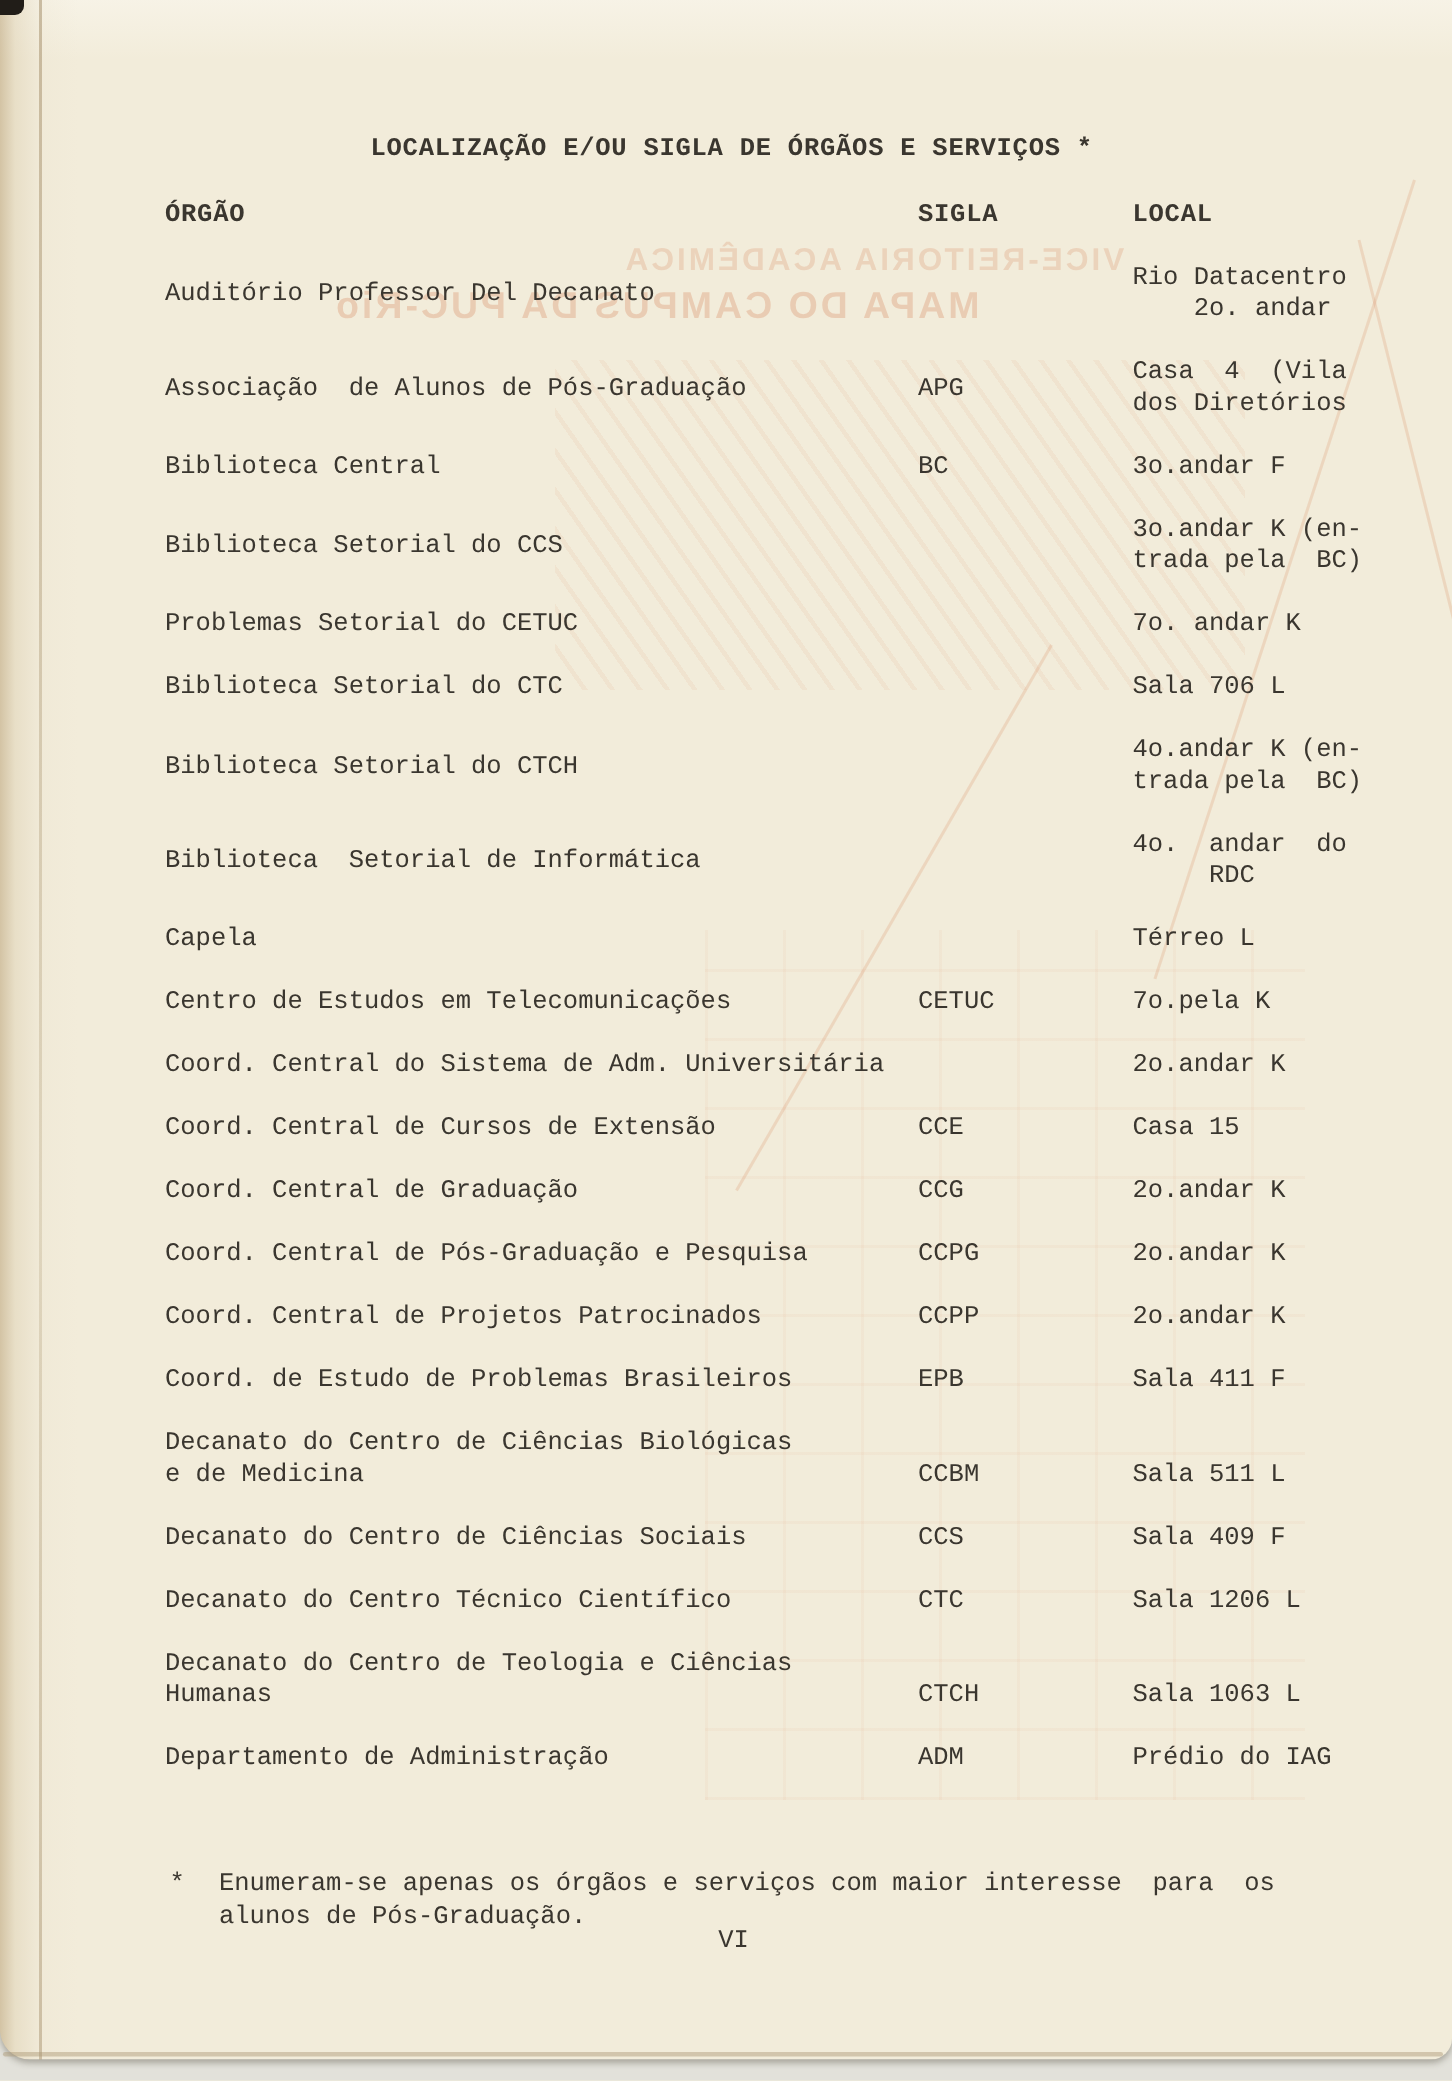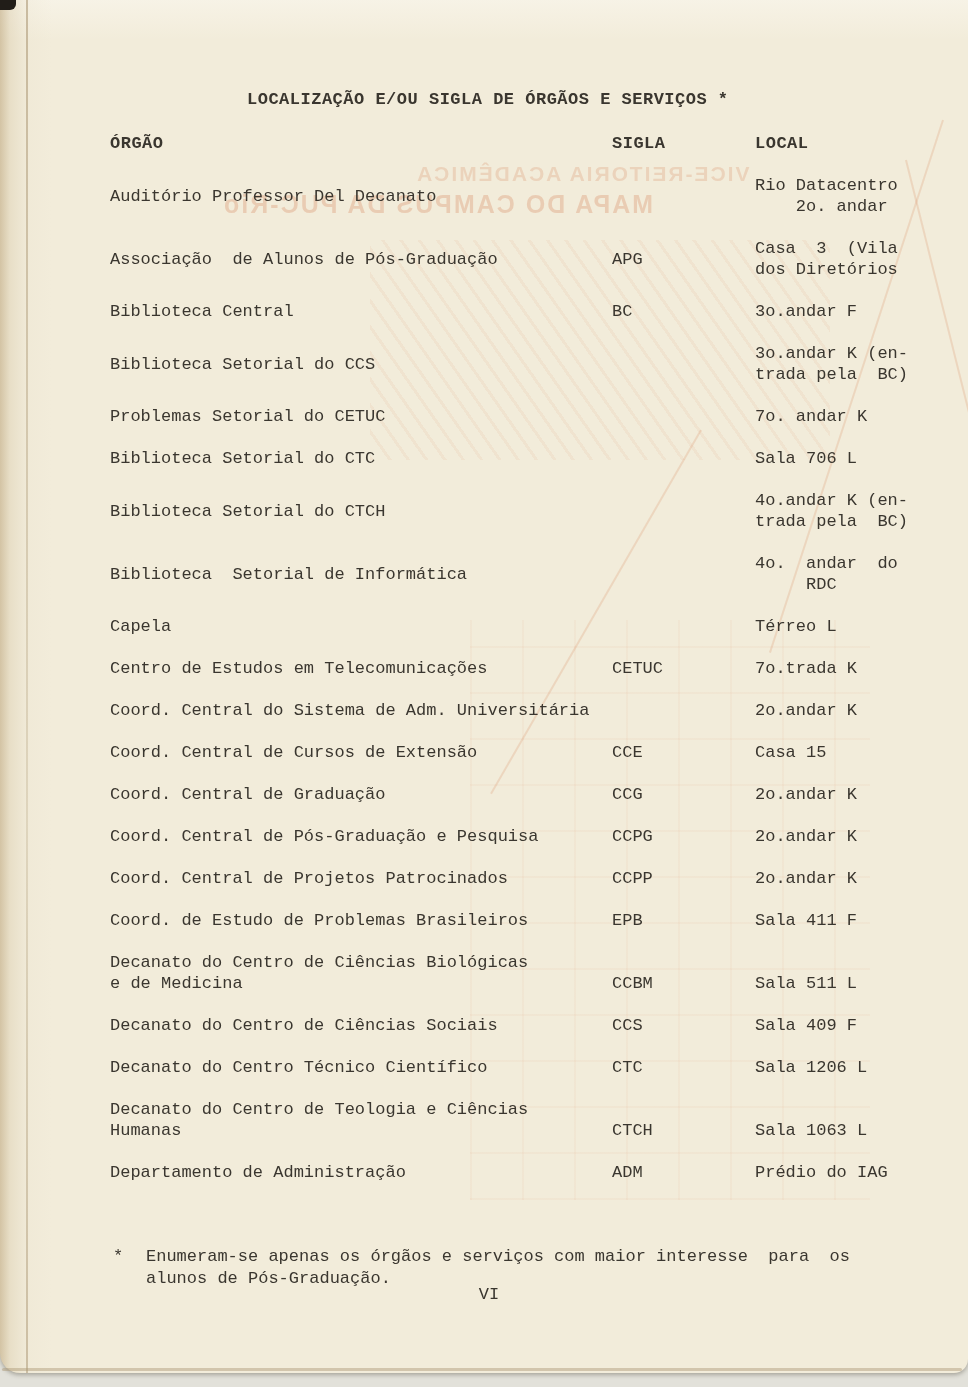--- a/index.html
+++ b/index.html
@@ -119,21 +119,21 @@
   <div class="row">
     <span class="c-orgao">Auditório Professor Del Decanato</span>
     <span class="c-sigla"></span>
     <span class="c-local">Rio Datacentro
     2o. andar</span>
   </div>
 
   <div class="row">
     <span class="c-orgao">Associação  de Alunos de Pós-Graduação</span>
     <span class="c-sigla">APG</span>
-    <span class="c-local">Casa  3  (Vila
+    <span class="c-local">Casa  4  (Vila
 dos Diretórios</span>
   </div>
 
   <div class="row">
     <span class="c-orgao">Biblioteca Central</span>
     <span class="c-sigla">BC</span>
     <span class="c-local">3o.andar F</span>
   </div>
 
   <div class="row">
@@ -171,21 +171,21 @@
 
   <div class="row">
     <span class="c-orgao">Capela</span>
     <span class="c-sigla"></span>
     <span class="c-local">Térreo L</span>
   </div>
 
   <div class="row">
     <span class="c-orgao">Centro de Estudos em Telecomunicações</span>
     <span class="c-sigla">CETUC</span>
-    <span class="c-local">7o.trada K</span>
+    <span class="c-local">7o.pela K</span>
   </div>
 
   <div class="row">
     <span class="c-orgao">Coord. Central do Sistema de Adm. Universitária</span>
     <span class="c-sigla"></span>
     <span class="c-local">2o.andar K</span>
   </div>
 
   <div class="row">
     <span class="c-orgao">Coord. Central de Cursos de Extensão</span>

